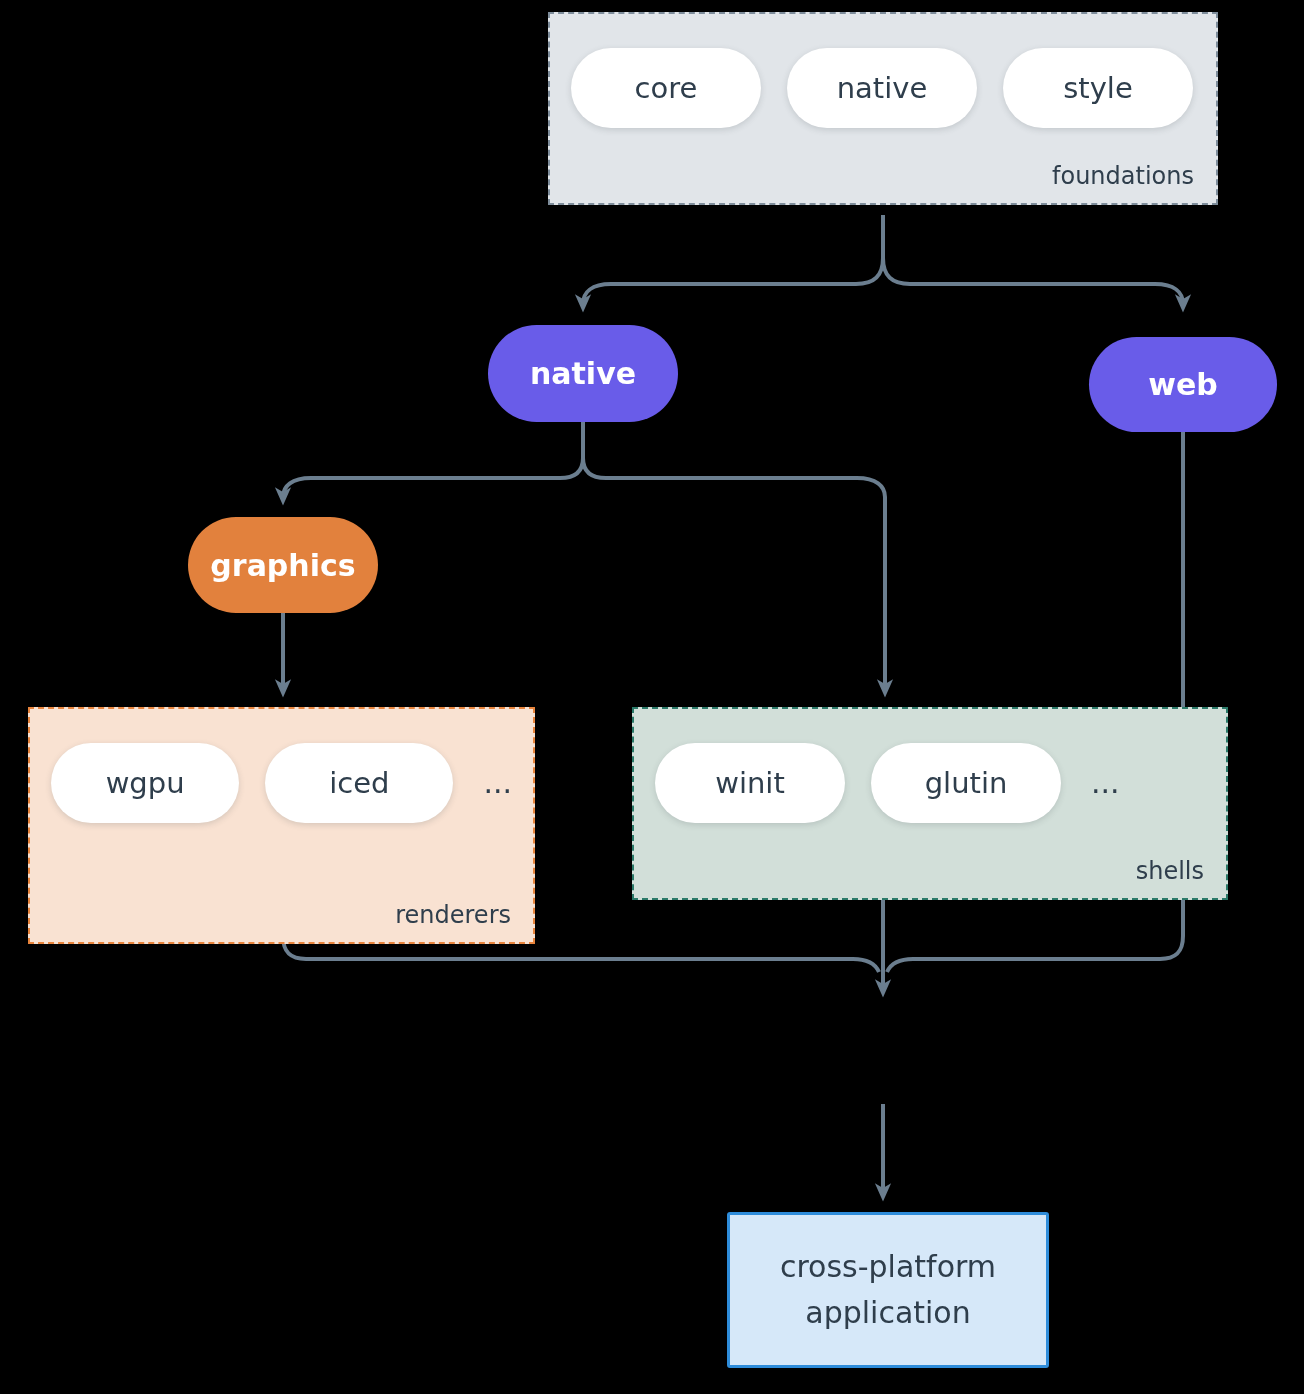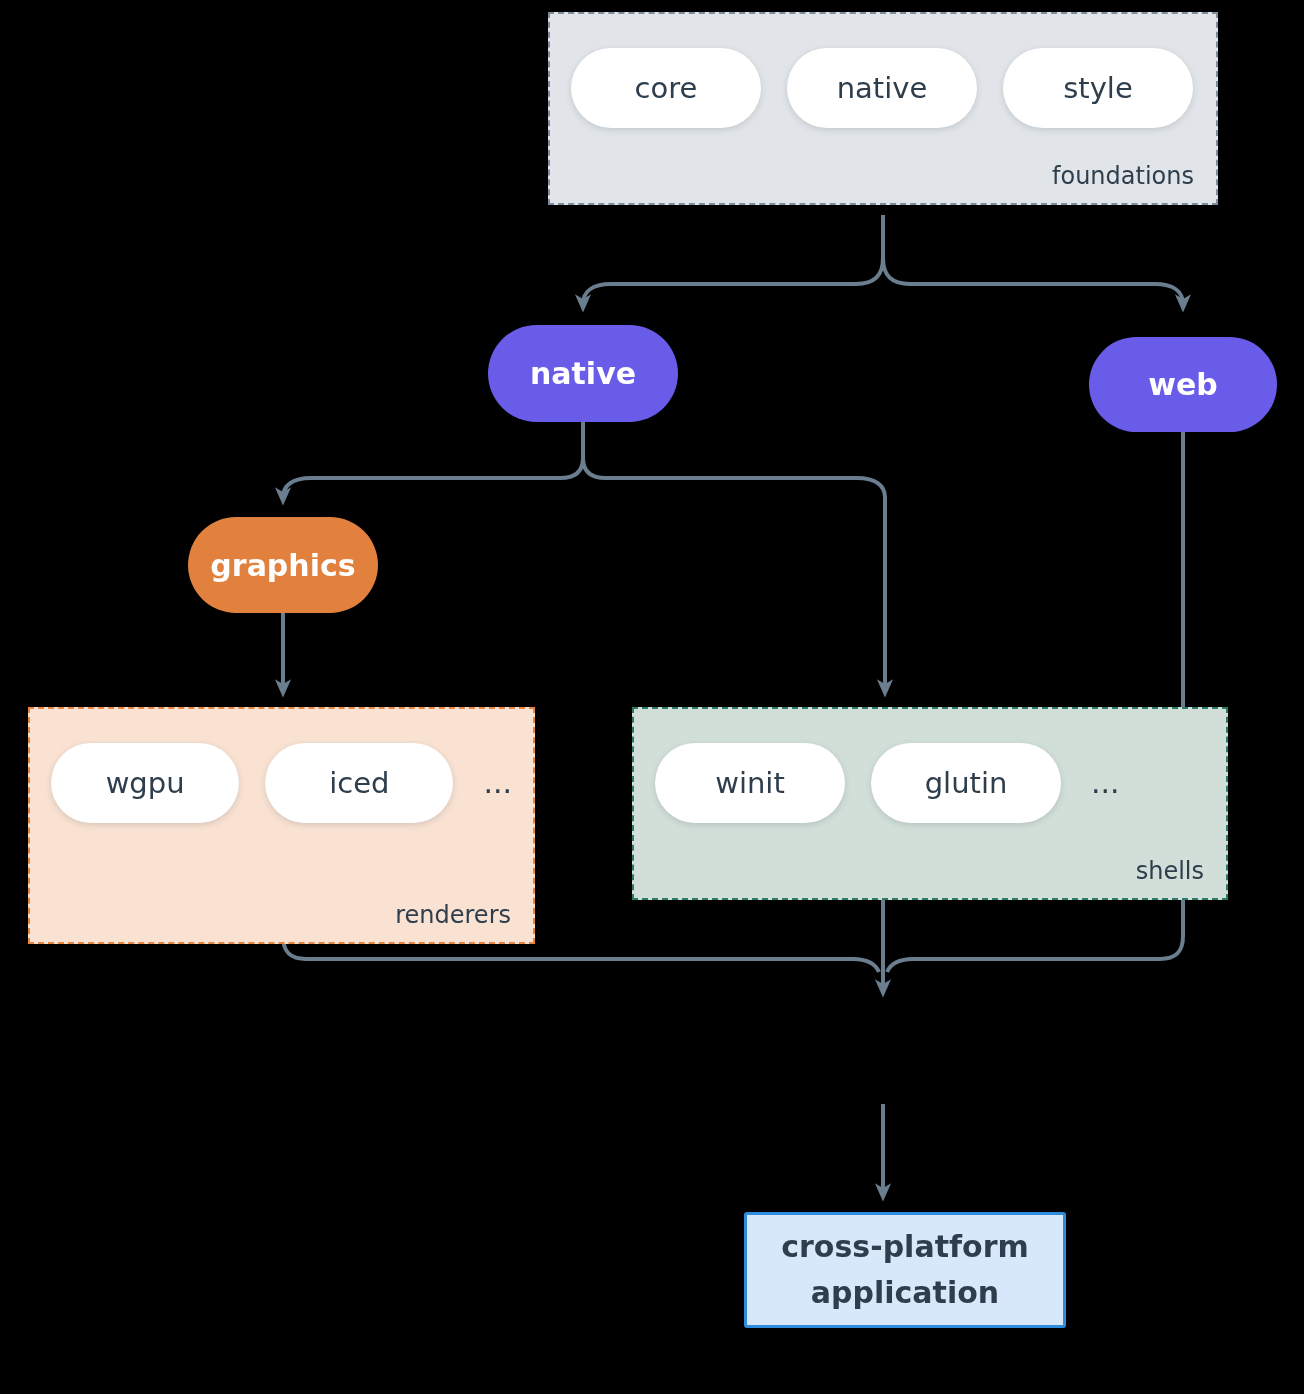--- a/index.html
+++ b/index.html
@@ -94,34 +94,33 @@
     white-space: nowrap;
     font-weight: bold;
   }
   .node-native  { left: 488px; top: 325px; width: 190px; height: 97px; background: var(--purple, #695ce9); }
   .node-web     { left: 1089px; top: 325px; width: 188px; height: 95px; background: var(--purple, #695ce9); margin-top: 12px; }
   .node-graphics{ left: 188px; top: 517px; width: 190px; height: 96px; background: var(--orange, #e2813d); }
   .node-iced    { left: 788px; top: 1009px; width: 189px; height: 95px; background: var(--blue, #2e8cda); }
 
   .app-box {
     position: absolute;
-    left: 744px; top: 1212px; width: 322px; height: 116px;
+    left: 727px; top: 1212px; width: 322px; height: 156px;
     box-sizing: border-box;
     background: var(--app-bg, #d6e8f9);
     border: 3px solid var(--app-border, #2e8cda);
     border-radius: 3px;
     display: flex;
     align-items: center;
     justify-content: center;
     text-align: center;
     color: var(--ink, #2f3e4c);
     font-size: 30px;
     line-height: 1.55;
     padding: 0 30px;
-    font-weight: bold;
   }
 </style>
 </head>
 <body>
 
 <div class="canvas">
 
   <svg class="edges" viewBox="0 0 1304 1394">
     <defs>
       <marker id="arrow" viewBox="0 0 10 10" refX="7.5" refY="5" markerWidth="4.6" markerHeight="4.6" orient="auto-start-reverse">

